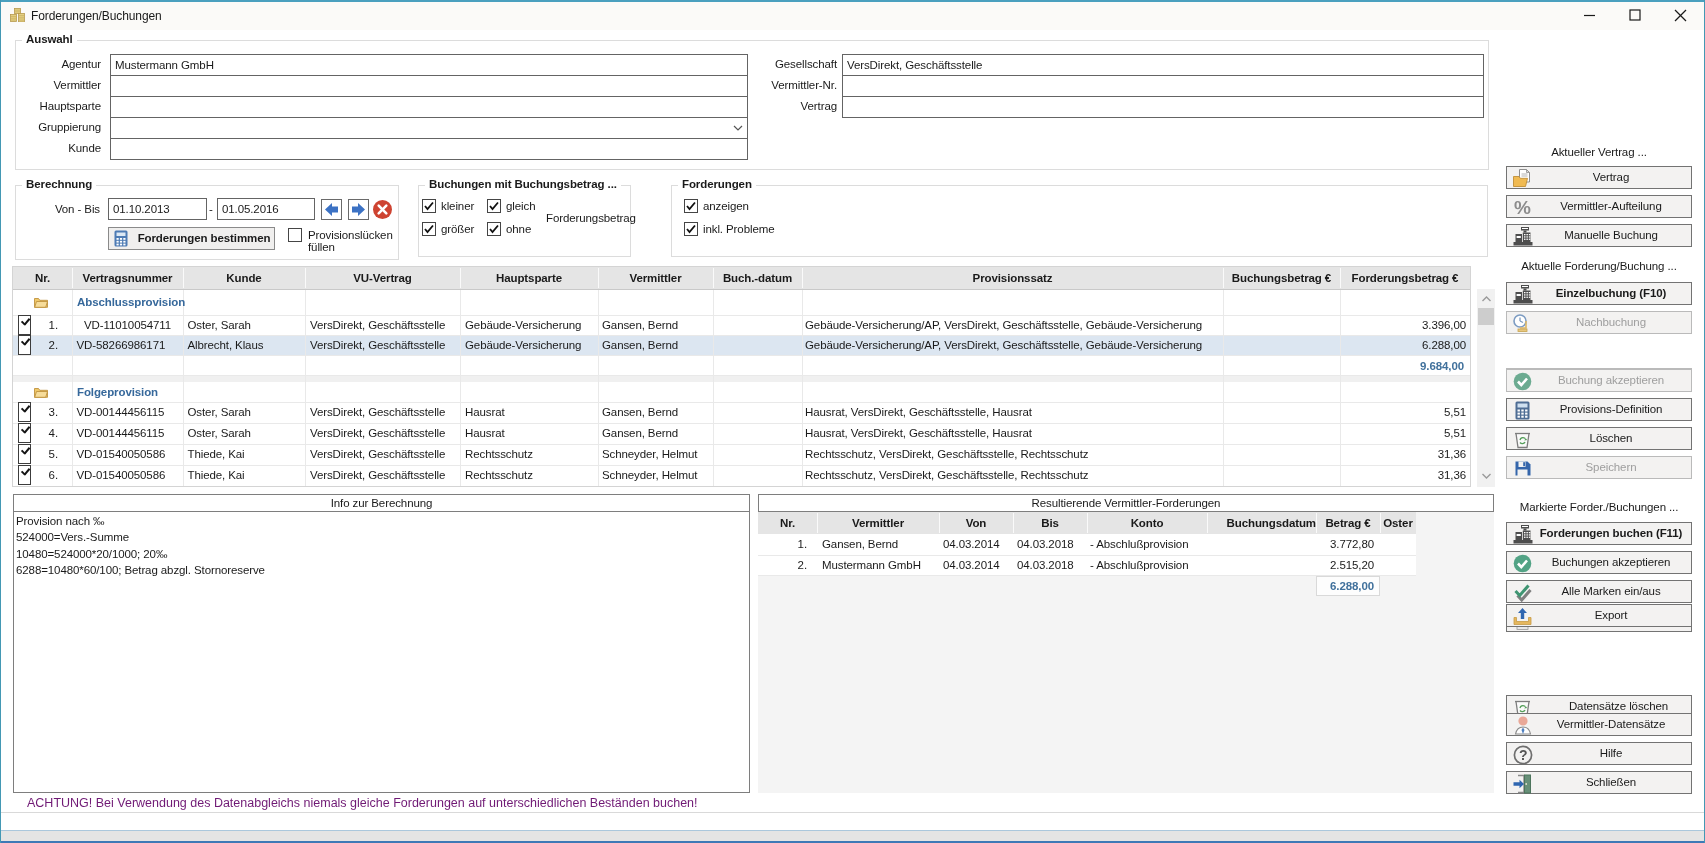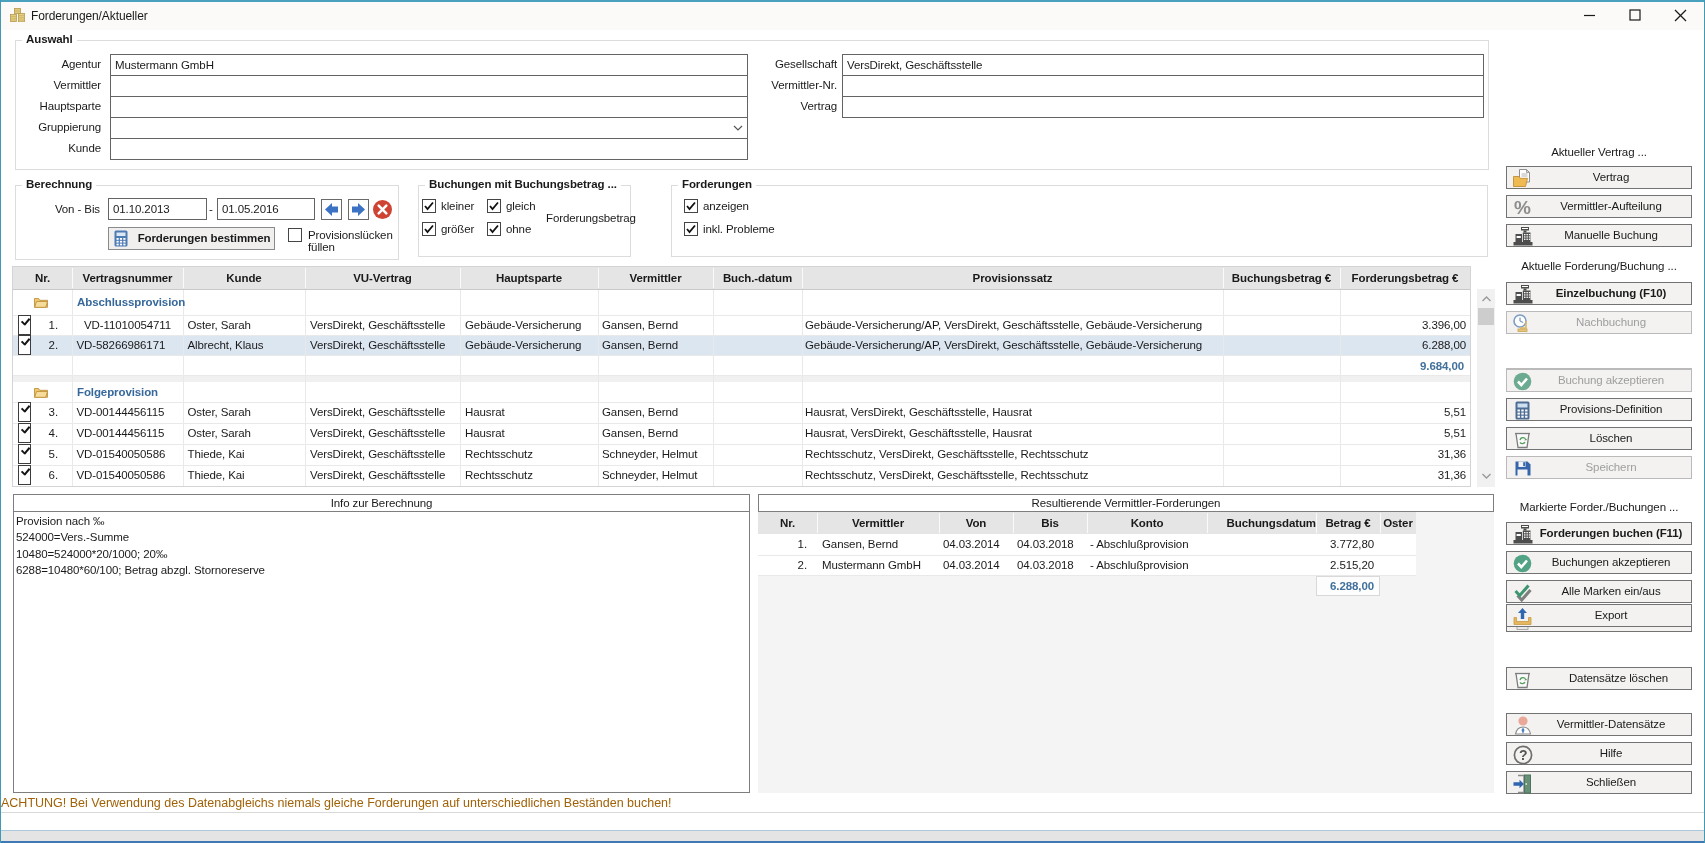--- a/index.html
+++ b/index.html
@@ -40,21 +40,21 @@
       <line x1="5" y1="3.8" x2="10" y2="3.8"></line>
 <line x1="1" y1="8.5" x2="6.5" y2="8.5"></line>
       <line x1="1" y1="10.3" x2="6.5" y2="10.3"></line>
       <line x1="1" y1="12" x2="6.5" y2="12"></line>
 <line x1="9" y1="7.5" x2="14" y2="7.5"></line>
       <line x1="9" y1="9.3" x2="14" y2="9.3"></line>
       <line x1="9" y1="11" x2="14" y2="11"></line>
       <line x1="9" y1="12.8" x2="14" y2="12.8"></line>
 </g>
   </svg>
-<div class="a" style="left:31px;top:9px;font-size:12px;">Forderungen/Aktueller</div>
+<div class="a" style="left:31px;top:9px;font-size:12px;">Forderungen/Buchungen</div>
 <svg class="a" style="left:1580px;top:5px" width="110" height="20" viewBox="0 0 110 20">
 <g stroke="#1a1a1a" stroke-width="1.2" fill="none">
 <line x1="4" y1="10.5" x2="15" y2="10.5"></line>
 <rect x="50" y="5" width="10" height="10"></rect>
 <line x1="95" y1="5" x2="106" y2="16"></line>
       <line x1="106" y1="5" x2="95" y2="16"></line>
 </g>
   </svg>
 
 <div class="grp" style="left:15px;top:40px;width:1474px;height:130px;">
@@ -327,21 +327,21 @@
 <div class="rp a" style="left:758px;top:555px;width:658px;height:21px;">
 <span style="left:0;width:49px;text-align:right;">2.</span>
     <span style="left:64px;">Mustermann GmbH</span>
     <span style="left:185px;">04.03.2014</span>
     <span style="left:259px;">04.03.2018</span>
     <span style="left:332px;">- Abschlußprovision</span>
     <span style="right:42px;">2.515,20</span>
 </div>
 <div class="a" style="left:1316px;top:576px;width:64px;height:20px;background:#fdfdfd;border:1px solid #d9d9d9;text-align:right;line-height:19px;font-weight:bold;color:#41719c;padding-right:5px;">6.288,00</div>
 
-<div class="a" style="left:1px;top:796px;color:#a16207;font-size:12.5px;letter-spacing:0;">ACHTUNG! Bei Verwendung des Datenabgleichs niemals gleiche Forderungen auf unterschiedlichen Beständen buchen!</div>
+<div class="a" style="left:27px;top:796px;color:#701a75;font-size:12.5px;letter-spacing:0;">ACHTUNG! Bei Verwendung des Datenabgleichs niemals gleiche Forderungen auf unterschiedlichen Beständen buchen!</div>
 <div class="a" style="left:0;top:812px;width:1705px;height:1px;background:#d9d9d9"></div>
 <div class="a" style="left:0;top:830px;width:1705px;height:1px;background:#aac7dc"></div>
 <div class="a" style="left:0;top:831px;width:1705px;height:10px;background:#e4e4e4"></div>
 <div class="a" style="left:0;top:841px;width:1705px;height:2px;background:#3e79b6"></div>
 
 <div class="slbl" style="top:146px;">Aktueller Vertrag ...</div>
 <div class="btn" style="top:166px;"><svg width="21" height="21" viewBox="0 0 21 21">
       <path d="M7.5,1.5 h7 l3,3 v9.5 h-10 z" fill="#fff" stroke="#8f8f8f" stroke-width="1"></path>
       <path d="M14.5,1.5 l3,3 h-3 z" fill="#d8d8d8" stroke="#8f8f8f" stroke-width="0.8"></path>
       <g stroke="#aaa" stroke-width="0.9">
@@ -480,21 +480,21 @@
         <line x1="6.5" y1="5.5" x2="14.5" y2="5.5"></line>
       </g>
       <rect x="2.5" y="7.5" width="16" height="8" rx="1" fill="#6e6e6e"></rect>
       <rect x="5" y="10.5" width="11" height="3" fill="#fff"></rect>
       <rect x="5" y="15.5" width="11" height="3" fill="#e8e8e8" stroke="#9a9a9a" stroke-width="0.8"></rect>
     </svg>Drucken</div>
 <div class="btn" style="top:604px;"><svg width="21" height="21" viewBox="0 0 21 21">
       <path d="M2,11.5 l2.5,0 l0,4 l12,0 l0,-4 l2.5,0 l0,7 l-17,0 z" fill="#e5b75e" stroke="#c79b45" stroke-width="0.8"></path>
       <polygon points="10.5,2 15,7 12.2,7 12.2,13 8.8,13 8.8,7 6,7" fill="#2f66b0"></polygon>
     </svg>Export</div>
-<div class="btn" style="top:667px;padding-left:41px;"><svg width="21" height="21" viewBox="0 0 21 21">
+<div class="btn" style="top:695px;padding-left:41px;"><svg width="21" height="21" viewBox="0 0 21 21">
       <path d="M4,4.5 l2,14 h9 l2,-14" fill="#fafafa" stroke="#7d7d7d" stroke-width="1.3"></path>
       <line x1="3" y1="4.5" x2="18" y2="4.5" stroke="#7d7d7d" stroke-width="1.3"></line>
       <g fill="none" stroke="#57a05c" stroke-width="1.4">
         <path d="M8,11 a3,3 0 0 1 5,-1.5"></path>
         <path d="M13,13 a3,3 0 0 1 -5,0.5"></path>
       </g>
       <polygon points="13.6,9 15.2,11 12.4,11.4" fill="#57a05c"></polygon>
     </svg>Datensätze löschen</div>
 <div class="btn" style="top:713px;"><svg width="22" height="22" viewBox="0 0 22 22">
       <circle cx="11" cy="6" r="4.6" fill="#e9a898"></circle>

